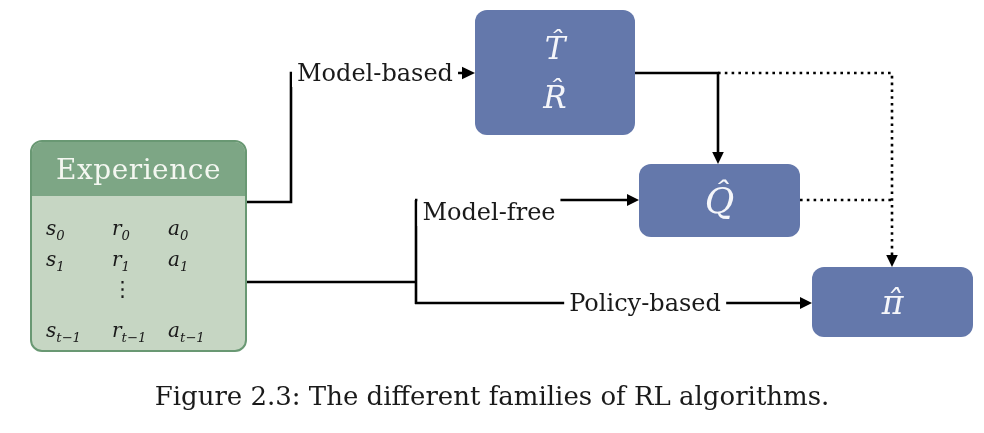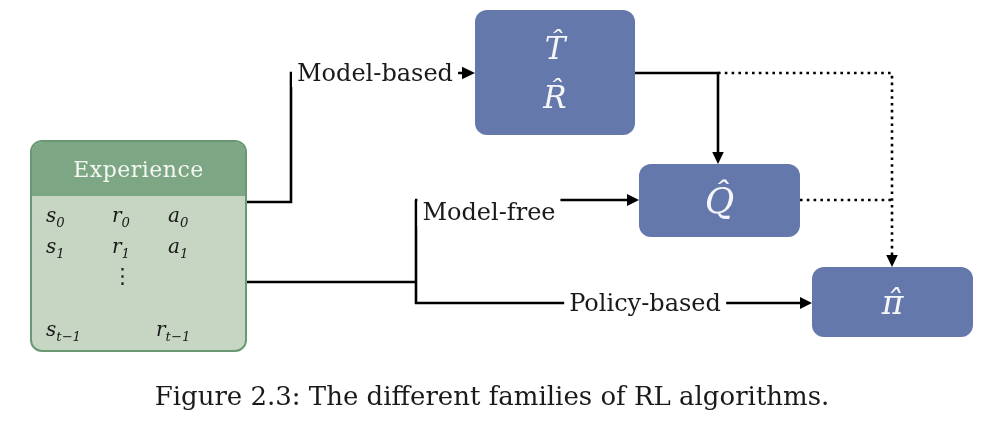--- a/index.html
+++ b/index.html
@@ -14,25 +14,25 @@
 
   
   .exp-box{
     position:absolute;left:30px;top:140px;width:217px;height:212px;box-sizing:border-box;
     border:2.5px solid var(--experience-border,#699873);border-radius:12px;
     background:var(--experience-body,#c6d6c3);overflow:hidden;
   }
   .exp-header{
     height:54px;background:var(--experience-header,#7da685);
     display:flex;align-items:center;justify-content:center;
-    color:#f4f7f1;font-size:22px;letter-spacing:.5px;
+    color:#f4f7f1;font-size:28px;letter-spacing:.5px;
   }
-  .exp-body{padding:3px 0 0 14px;font-style:italic;font-size:20px;}
+  .exp-body{padding:16px 0 0 14px;font-style:italic;font-size:20px;}
   .exp-row{display:grid;grid-template-columns:66px 56px auto;height:31px;align-items:center;}
-  .exp-row.last{margin-top:23px;gap:44px;}
+  .exp-row.last{margin-top:11px;}
   .exp-vdots{display:grid;grid-template-columns:66px 56px auto;height:29px;align-items:center;
     font-style:normal;font-size:21px;}
   .exp-body sub{font-size:0.66em;line-height:0;}
 
   
   .node{
     position:absolute;background:var(--node-blue,#6478ab);border-radius:12px;
     color:#f5f6fa;display:flex;flex-direction:column;align-items:center;justify-content:center;
     font-style:italic;
   }

